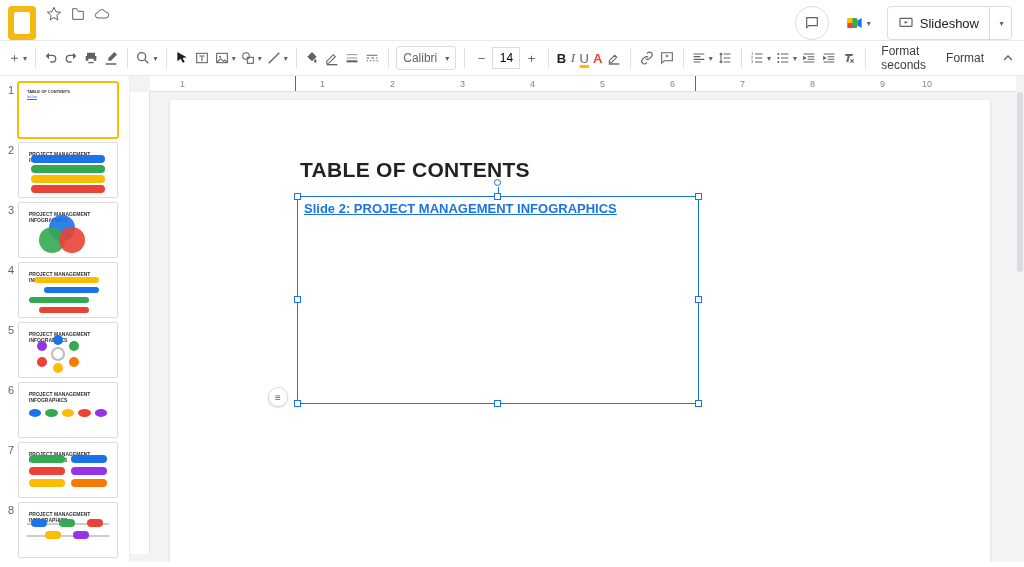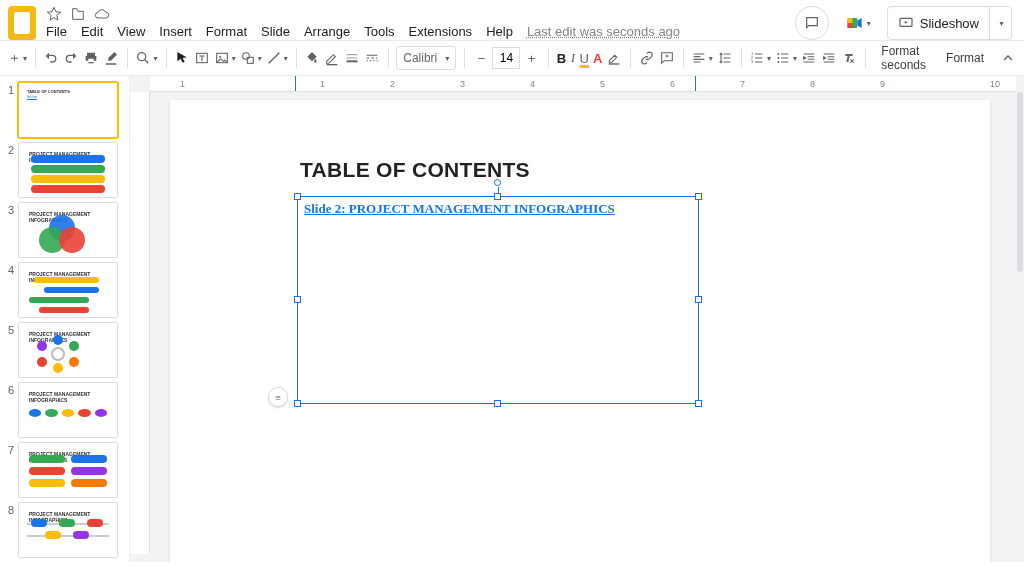--- a/index.html
+++ b/index.html
@@ -51,21 +51,21 @@
   .pill { position:absolute; left:12px; right:12px; height:8px; border-radius:4px; }
   .venn { position:absolute; width:26px; height:26px; border-radius:50%; opacity:.9; }
   
   .canvas-area { flex:1; background:#f1f3f4; position:relative; overflow:hidden; }
   .ruler-h { position:absolute; left:20px; right:8px; top:0; height:16px; background:#fff; border-bottom:1px solid #e0e0e0; font-size:9px; color:#80868b; display:flex; }
   .ruler-h .tick { position:absolute; top:3px; }
   .ruler-h .marker-line { position:absolute; top:0; bottom:0; width:1px; background:#1a73e8; }
   .ruler-v { position:absolute; left:0; top:16px; bottom:8px; width:20px; background:#fff; border-right:1px solid #e0e0e0; }
   .slide { position:absolute; left:40px; top:24px; width:820px; height:470px; background:#fff; box-shadow:0 1px 3px rgba(0,0,0,.12); }
   .slide-title { position:absolute; top:58px; left:130px; font-size:21px; font-weight:700; color:#222; letter-spacing:.3px; }
-  .textbox-sel { position:absolute; border:1.5px solid #1a73e8;font-family:Liberation Serif, serif; }
+  .textbox-sel { position:absolute; border:1.5px solid #1a73e8; }
   .textbox-sel .link { padding:4px 6px 2px 6px; color:#1a73e8; text-decoration:underline; font-weight:700; font-size:13px; display:inline-block; }
   .handle { position:absolute; width:7px; height:7px; background:#fff; border:1.5px solid #1a73e8; }
   .h-tl{top:-4px;left:-4px}.h-tm{top:-4px;left:calc(50% - 4px)}.h-tr{top:-4px;right:-4px}
   .h-ml{top:calc(50% - 4px);left:-4px}.h-mr{top:calc(50% - 4px);right:-4px}
   .h-bl{bottom:-4px;left:-4px}.h-bm{bottom:-4px;left:calc(50% - 4px)}.h-br{bottom:-4px;right:-4px}
   .rot { position:absolute; top:-18px; left:calc(50% - 4px); width:7px; height:7px; background:#fff; border:1.5px solid #1a73e8; border-radius:50%; }
   .rot::after { content:""; position:absolute; left:3px; top:7px; width:1px; height:8px; background:#1a73e8; }
   .autofit { position:absolute; width:20px; height:20px; left:-30px; top:190px; border-radius:50%; background:#fff; border:1px solid #dadce0; box-shadow:0 1px 2px rgba(0,0,0,.15); display:flex; align-items:center; justify-content:center; color:#5f6368; cursor:pointer; font-size:10px; }
   .vscroll { position:absolute; right:0; top:16px; bottom:0; width:8px; background:#f1f3f4; }
   .vscroll .bar { position:absolute; left:1px; right:1px; top:0; height:180px; background:#dadce0; border-radius:3px; }
@@ -81,33 +81,20 @@
       <svg class="tiny-icon" viewBox="0 0 24 24">
           <path d="M12 17.3 6.2 21l1.6-6.8L2 9.3l7-.6L12 2l3 6.7 7 .6-5.8 4.9L17.8 21z" fill="none" stroke="currentColor" stroke-width="1.5"></path>
         </svg>
       <svg class="tiny-icon" viewBox="0 0 24 24">
           <path d="M10 4H4v16h16V8h-8l-2-4z" fill="none" stroke="currentColor" stroke-width="1.5"></path>
         </svg>
       <svg class="tiny-icon" viewBox="0 0 24 24">
           <path d="M6 18a4 4 0 0 1 0-8 6 6 0 0 1 11.3-1A4.5 4.5 0 0 1 18 18H6z" fill="none" stroke="currentColor" stroke-width="1.5"></path>
         </svg>
     </div>
-    <div class="menu-row">
-      <span>File</span>
-      <span>Edit</span>
-      <span>View</span>
-      <span>Insert</span>
-      <span>Format</span>
-      <span>Slide</span>
-      <span>Arrange</span>
-      <span>Tools</span>
-      <span>Extensions</span>
-      <span>Help</span>
-      <span class="last-edit">Last edit was seconds ago</span>
-    </div>
   </div>
   <div class="titlebar-right">
     <div class="history-btn">
       <svg class="ic" viewBox="0 0 24 24">
           <path d="M4 4h16v12H7l-3 3V4z" fill="none" stroke="#5f6368" stroke-width="1.8"></path>
         </svg>
     </div>
     <div class="meet-btn">
       <svg class="meet-logo" viewBox="0 0 24 24">
         <rect x="3" y="6" width="12" height="12" rx="2" fill="#34a853"></rect>
@@ -408,21 +395,21 @@
       <span class="tick" style="left:30px">1</span>
       <span class="tick" style="left:170px">1</span>
       <span class="tick" style="left:240px">2</span>
       <span class="tick" style="left:310px">3</span>
       <span class="tick" style="left:380px">4</span>
       <span class="tick" style="left:450px">5</span>
       <span class="tick" style="left:520px">6</span>
       <span class="tick" style="left:590px">7</span>
       <span class="tick" style="left:660px">8</span>
       <span class="tick" style="left:730px">9</span>
-      <span class="tick" style="left:840px">10</span>
+      <span class="tick" style="left:772px">10</span>
       <div class="marker-line" style="left:145px"></div>
       <div class="marker-line" style="left:545px"></div>
     </div>
     <div class="ruler-v"></div>
 
     <div class="slide">
       <div class="slide-title">TABLE OF CONTENTS</div>
 
       <div class="textbox-sel" style="top:96px; left:127px; width:402px; height:208px;">
         <span class="link">Slide 2: PROJECT MANAGEMENT INFOGRAPHICS</span>

